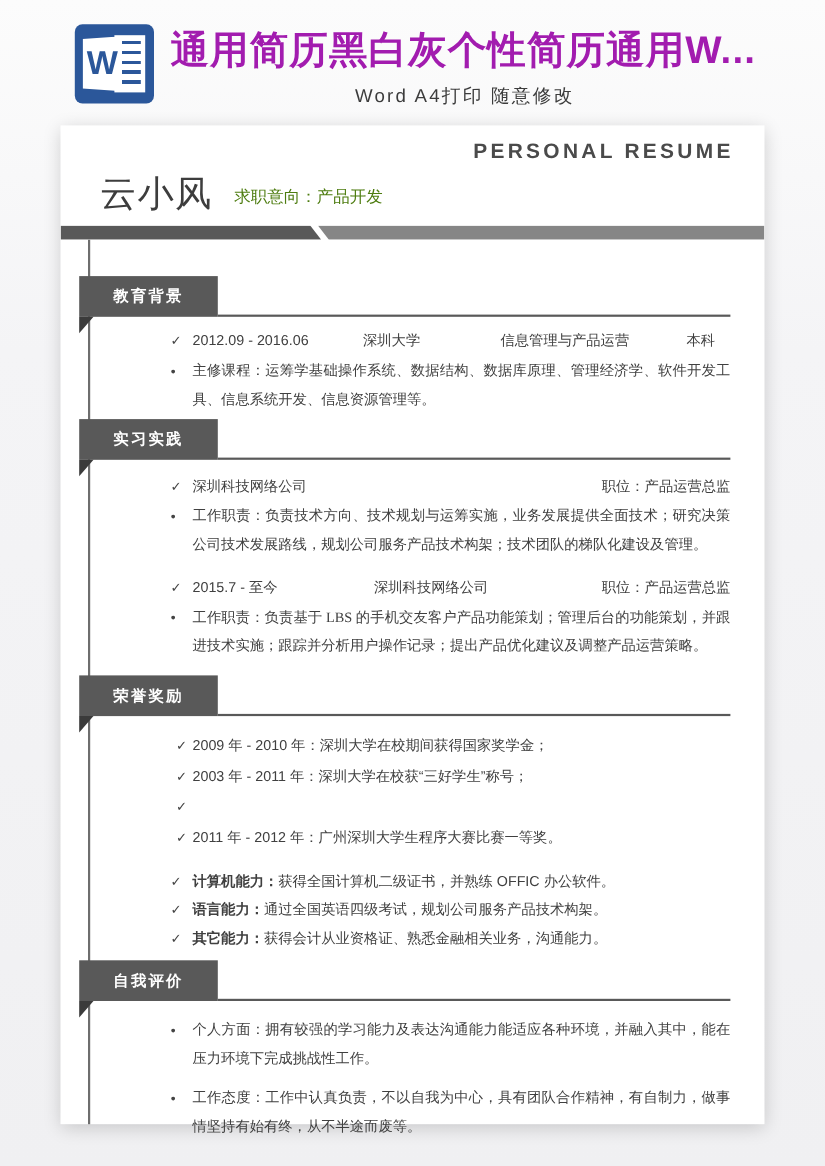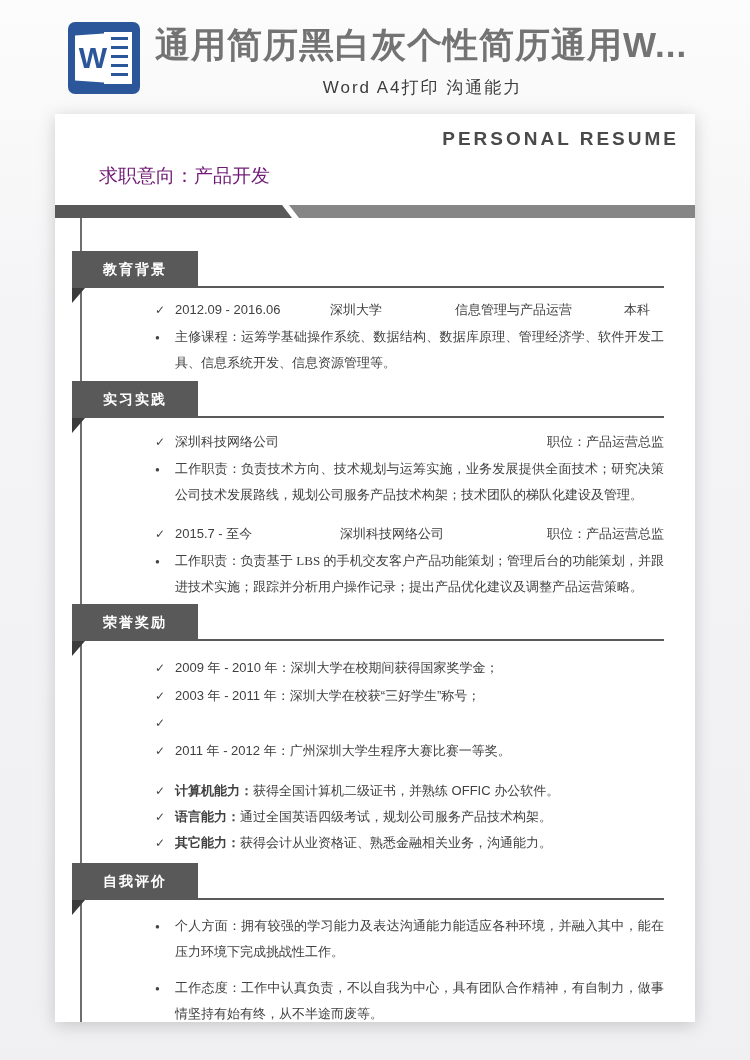--- a/index.html
+++ b/index.html
@@ -14,53 +14,53 @@
   
   .topbar { display:flex; align-items:flex-start; padding:22px 60px 0 68px; gap:15px; height:114px; }
   .word-icon { width:72px; height:72px; background:#2b579a; border-radius:7px; position:relative; overflow:hidden; flex:none; }
   .wi-page { position:absolute; right:8px; top:10px; width:28px; height:52px; background:#fff; padding:5px 4px; }
   .wi-lines { width:100%; height:100%; background:repeating-linear-gradient(#2b579a 0 3px,#fff 3px 9px); }
   .wi-front { position:absolute; left:7px; top:11px; width:36px; height:50px; background:#fff;
     clip-path:polygon(0 5%,100% 0,100% 100%,0 95%);
     display:flex; align-items:center; justify-content:center;
     color:#2b579a; font-weight:bold; font-size:30px; }
   .title-block { flex:1; min-width:0; }
-  .doc-title { font-size:35px; font-weight:bold; color:#737373; letter-spacing:1px; white-space:nowrap; overflow:hidden; }
+  .doc-title { font-size:35px; font-weight:bold; color:#a21caf; letter-spacing:1px; white-space:nowrap; overflow:hidden; }
   .doc-subtitle { margin-top:7px; text-align:center; font-size:17px; letter-spacing:2px; color:#3c3c3c; }
 
   
   .page { position:relative; width:640px; height:908px; margin-left:55px; background:#fff;
     box-shadow:0 3px 16px rgba(0,0,0,.18); padding-top:14px; }
   .vline { position:absolute; left:25px; top:104px; bottom:0; width:2px; background:#6e6e6e; }
 
-  .pr-heading { text-align:right; padding-right:16px; font-size:19px; font-weight:bold;
+  .pr-heading { text-align:right; padding-right:28px; font-size:19px; font-weight:bold;
     letter-spacing:3px; color:#4a4a4a; line-height:22px; }
   .name-row { display:flex; align-items:flex-end; margin:2px 0 0 36px; height:42px; }
   .name { font-size:33px; color:#3d3d3d; letter-spacing:1px; line-height:1.1; }
-  .objective { font-size:19px; color:#701a75; margin-left:8px; padding-bottom:5px; }
+  .objective { font-size:15px; color:#4d7c0f; margin-left:20px; padding-bottom:5px; }
 
   .tone-bar { position:relative; margin-top:11px; height:13px; width:100%; }
   .bar-dark { position:absolute; left:0; top:0; height:100%; width:237px; background:#595959;
     clip-path:polygon(0 0,227px 0,237px 100%,0 100%); }
   .bar-light { position:absolute; left:234px; right:0; top:0; height:100%; background:#868686;
     clip-path:polygon(0 0,100% 0,100% 100%,10px 100%); }
 
   
   .sec-head { display:flex; align-items:flex-end; }
   .sec-title-box { position:relative; z-index:1; width:126px; height:37px; margin-left:17px;
     background:#595959; color:#fff; font-size:14px; font-weight:bold; letter-spacing:2px;
     display:flex; align-items:center; justify-content:center; }
   .fold { position:absolute; left:0; top:100%; width:0; height:0;
     border-top:15px solid #3b3b3b; border-right:13px solid transparent; }
   .sec-rule { flex:1; margin-right:31px; border-bottom:2px solid #595959; }
 
   .sec-body { margin:10px 31px 0 100px; font-size:13px; color:#404040; }
   .s1 { margin-top:33px; } .s1 .sec-body { margin-top:8px; }
   .s2 { margin-top:5px; }
-  .s3 { margin-top:4px; } .s3 .sec-body { margin-top:13px; }
+  .s3 { margin-top:14px;text-align:center; } .s3 .sec-body { margin-top:13px; }
   .s4 { margin-top:10px; } .s4 .sec-body { margin-top:13px; }
   .s5 { margin-top:7px; } .s5 .sec-body { margin-top:13px; }
 
   .mark { flex:none; width:20px; color:#444; }
   .check { font-size:12px; }
   .dot { font-size:8px; transform:translateY(-1px); }
   .row { display:flex; align-items:baseline; }
   .cols { line-height:27px; }
   .para { line-height:26px; }
   .para p { flex:1; text-align:justify;font-family:Liberation Serif, serif; }
@@ -88,30 +88,31 @@
     <div class="word-icon">
       <div class="wi-page">
           <div class="wi-lines"></div>
         </div>
       <div class="wi-front">
           <span>W</span>
         </div>
     </div>
     <div class="title-block">
       <div class="doc-title">通用简历黑白灰个性简历通用W...</div>
-      <div class="doc-subtitle">Word A4打印 沟通能力</div>
+      <div class="doc-subtitle">Word A4打印 随意修改</div>
     </div>
   </header>
 
   <main class="page">
     <div class="vline"></div>
 
     <div class="pr-heading">PERSONAL RESUME</div>
 
     <div class="name-row">
+      <span class="name">云小风</span>
       <span class="objective">求职意向：产品开发</span>
     </div>
 
     <div class="tone-bar">
       <div class="bar-dark"></div>
       <div class="bar-light"></div>
     </div>
 
     <section class="sec s1">
       <div class="sec-head">

